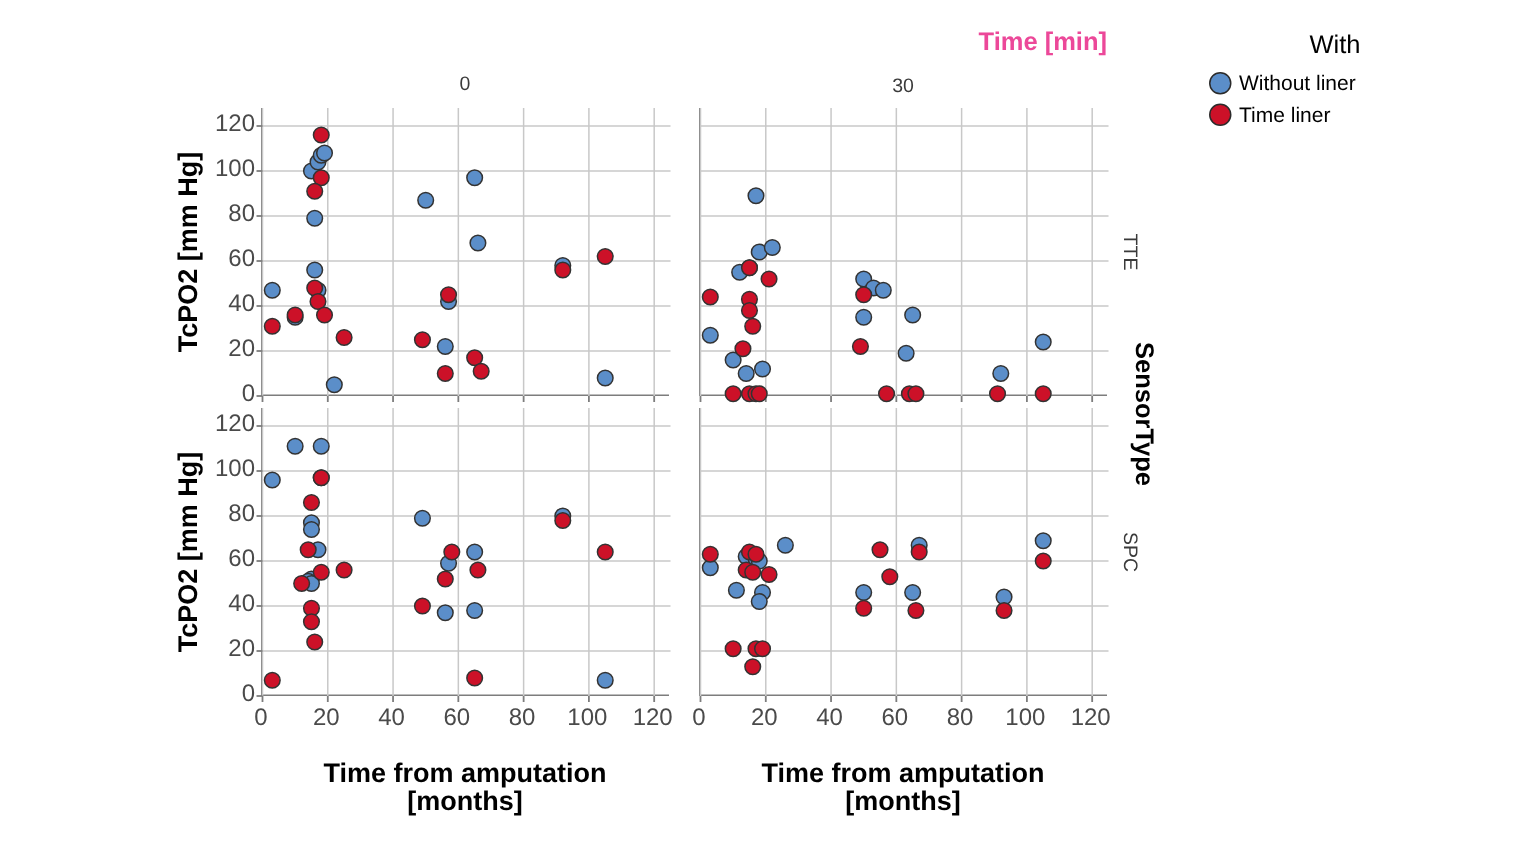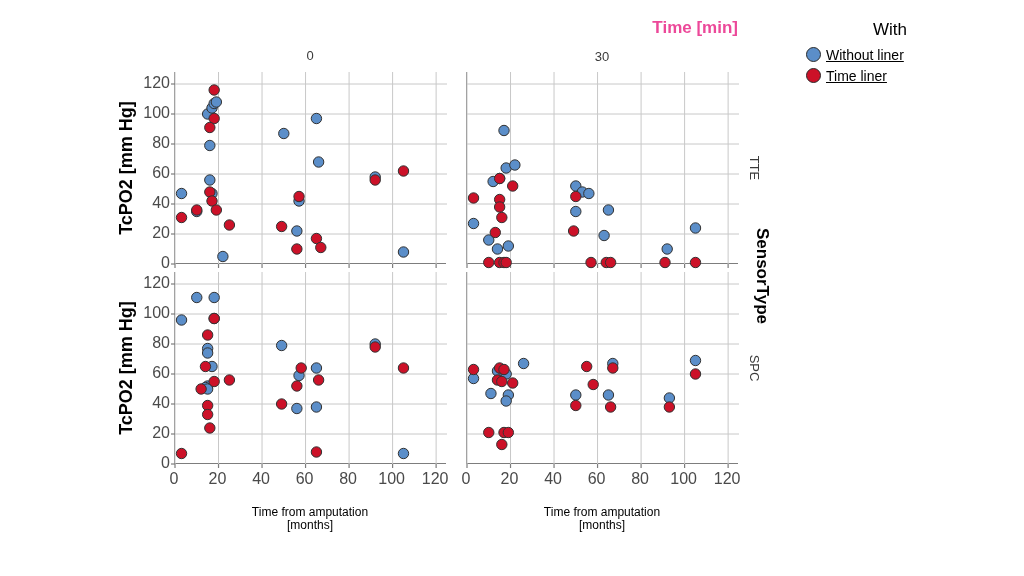--- a/index.html
+++ b/index.html
@@ -26,21 +26,21 @@
   .strip-row{
     position:absolute;font-size:13px;color:#3a3a3a;white-space:nowrap;
     transform-origin:center center;
   }
   
   .yaxis-title{
     position:absolute;font-size:18px;font-weight:bold;color:#000;
     white-space:nowrap;transform-origin:center center;
   }
   .xaxis-title{
-    position:absolute;font-size:12px;font-weight:normal;color:#000;
+    position:absolute;font-size:18px;font-weight:bold;color:#000;
     text-align:center;line-height:1.08;
   }
   
   .ytick{
     position:absolute;font-size:16px;color:#4a4a4a;text-align:right;
     white-space:nowrap;
   }
   .xtick{
     position:absolute;font-size:16px;color:#4a4a4a;text-align:center;
     white-space:nowrap;
@@ -49,21 +49,21 @@
   .panel{
     position:absolute;background:#ffffff;
     border-left:1.4px solid #7d7d7d;
     border-bottom:1.4px solid #7d7d7d;
     box-sizing:border-box;
   }
   .panel svg{display:block;position:absolute;left:0;top:0;overflow:visible;}
   .legend-title{
     position:absolute;font-size:17px;color:#000;white-space:nowrap;text-align:center;
   }
-  .legend-row{position:absolute;display:flex;gap:5px;text-decoration:underline;}
+  .legend-row{position:absolute;display:flex;align-items:center;gap:5px;}
   .legend-swatch{
     width:15px;height:15px;border-radius:50%;
     border:1.4px solid #2b2b2b;box-sizing:border-box;flex:0 0 auto;
   }
   .legend-label{font-size:14px;color:#000;white-space:nowrap;}
 </style>
 </head>
 <body>
 
 <div id="figure">

